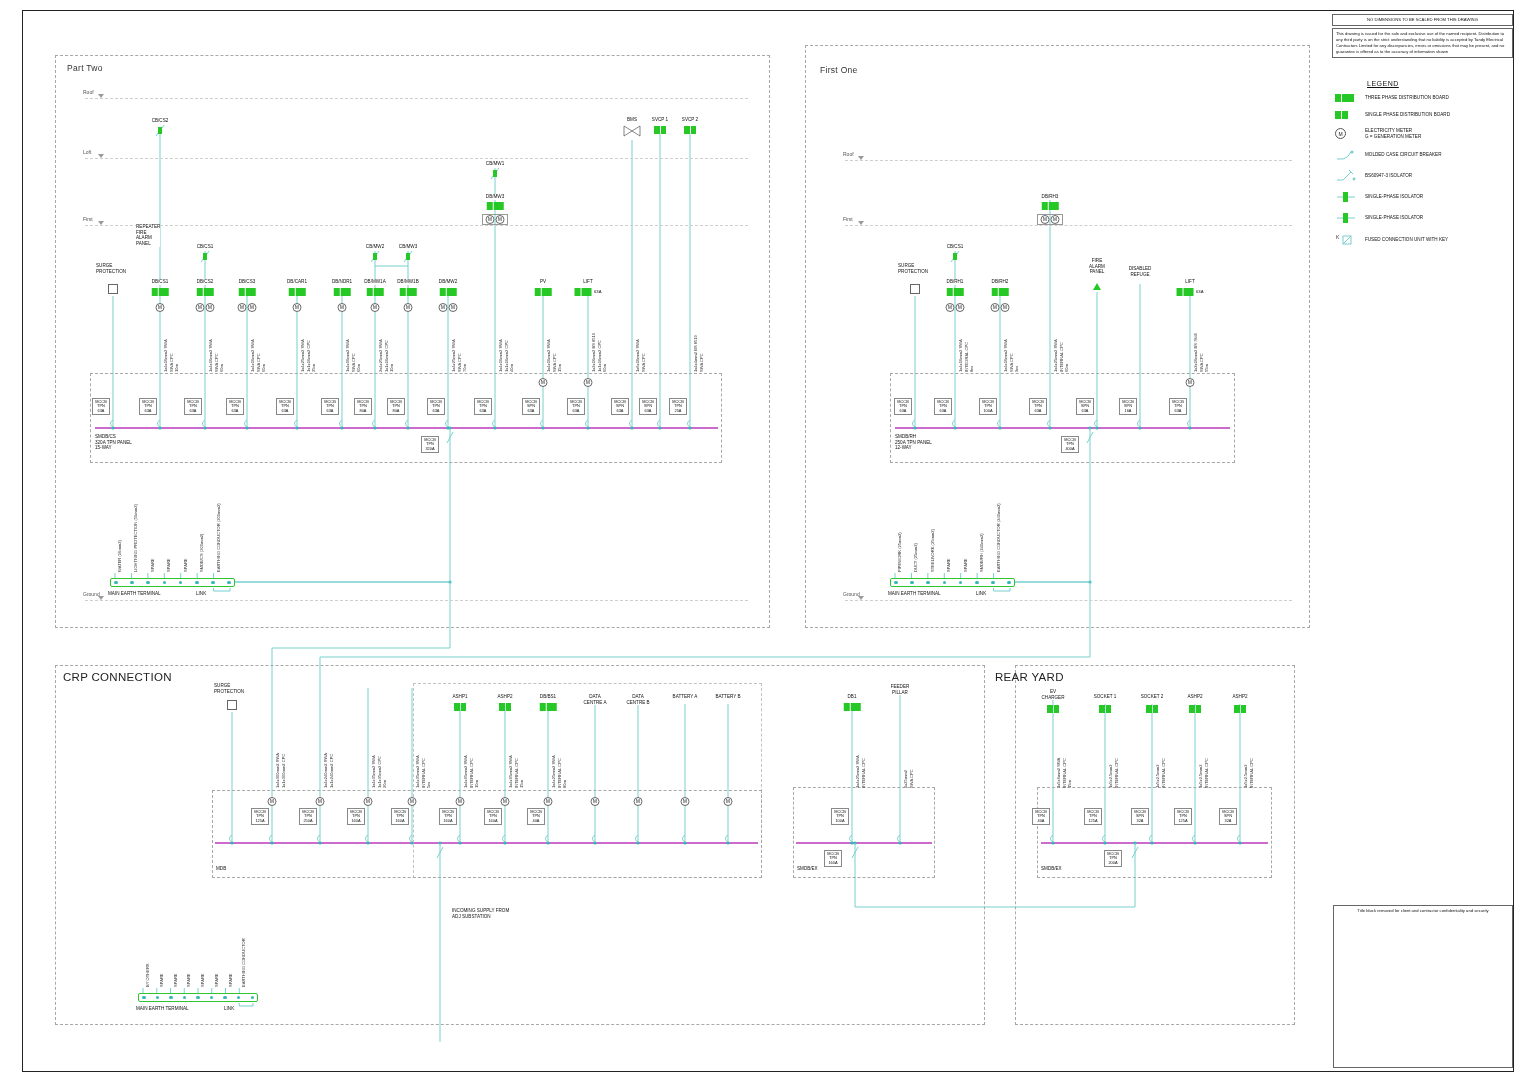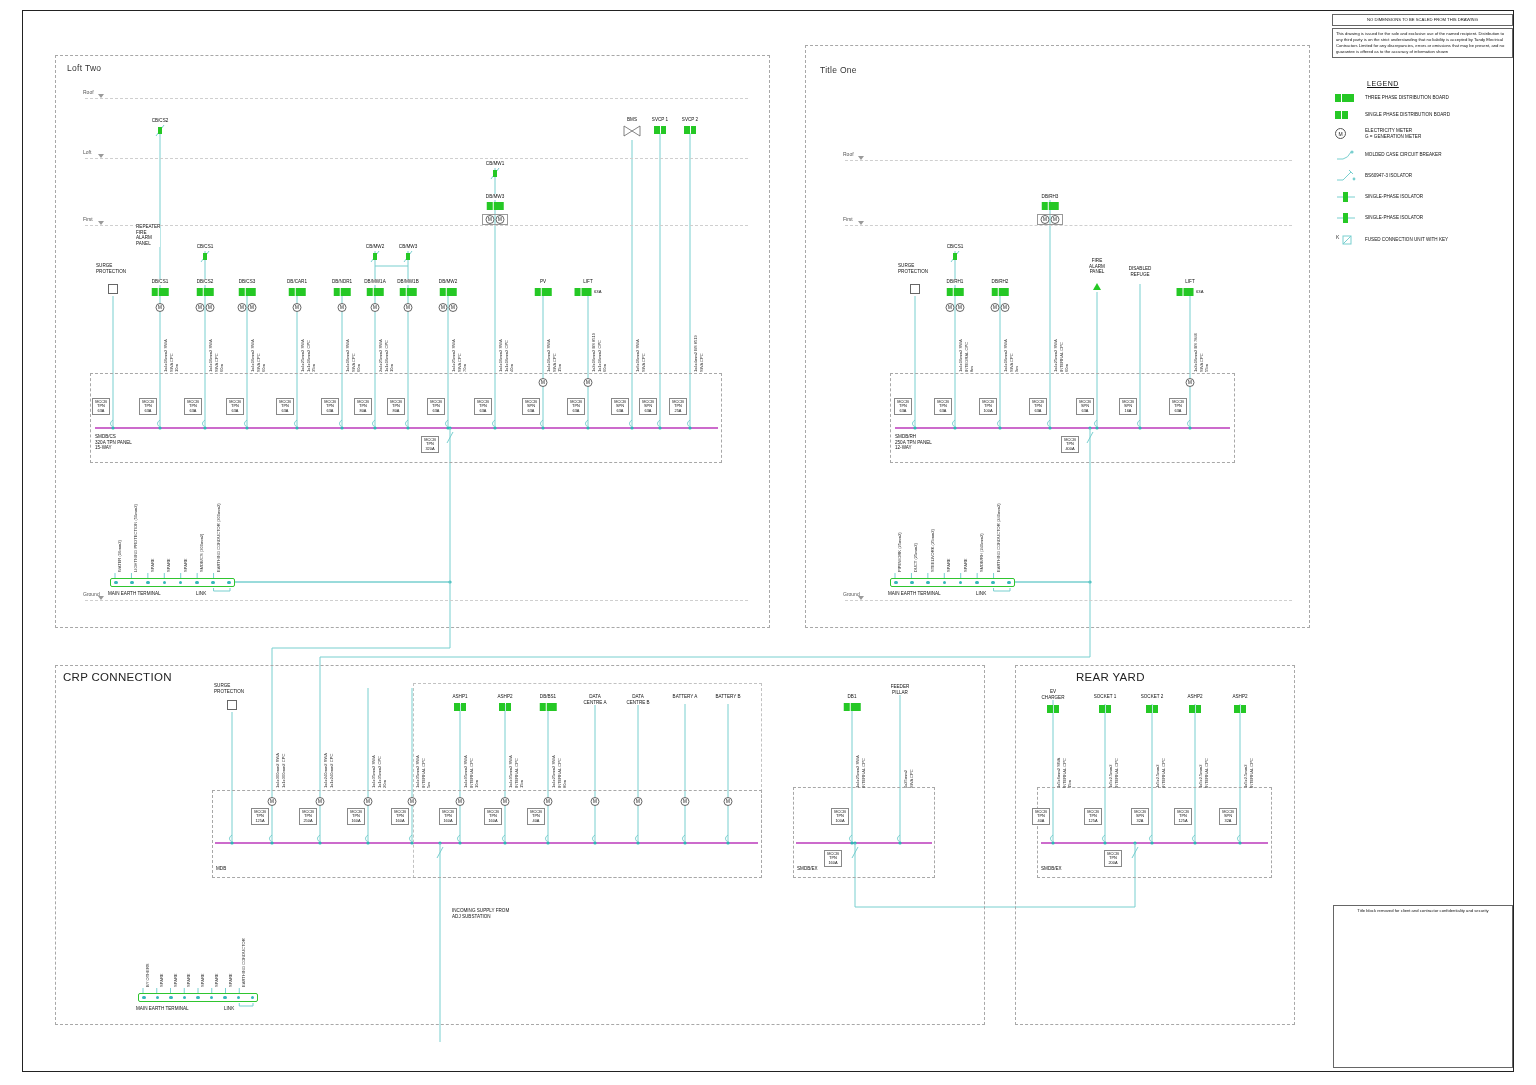--- a/index.html
+++ b/index.html
@@ -310,21 +310,21 @@
           <svg width="22" height="14">
             <text x="1" y="6" font-size="5" fill="#333">K</text>
             <rect x="8" y="3" width="8" height="8" fill="none" stroke="#79cfcf"></rect>
             <line x1="8" y1="11" x2="16" y2="3" stroke="#79cfcf"></line>
           </svg>
         </div>
         <div class="leg-lbl">FUSED CONNECTION UNIT WITH KEY</div>
       </div>
     </div>
 <div class="dashed" style="left: 55px; top: 55px; width: 715px; height: 573px;"></div>
-    <div class="sec-title" style="left: 67px; top: 63px;">Loft Two</div>
+    <div class="sec-title" style="left: 67px; top: 63px;">Part Two</div>
     <div class="level" style="left: 85px; top: 98px; width: 663px;"></div>
     <div class="level-lbl" style="left: 83px; top: 89px;">Roof</div>
     <div class="datum" style="left: 101px; top: 94px;"></div>
     <div class="level" style="left: 85px; top: 158px; width: 663px;"></div>
     <div class="level-lbl" style="left: 83px; top: 149px;">Loft</div>
     <div class="datum" style="left: 101px; top: 154px;"></div>
     <div class="level" style="left: 85px; top: 225px; width: 663px;"></div>
     <div class="level-lbl" style="left: 83px; top: 216px;">First</div>
     <div class="datum" style="left: 101px; top: 221px;"></div>
     <div class="level" style="left: 85px; top: 600px; width: 663px;"></div>
@@ -539,21 +539,21 @@
     <div class="etail" style="left: 215.571px; top: 572px;">EARTHING CONDUCTOR (300mm2)</div>
     <div class="lbl-l" style="left: 108px; top: 591px;">MAIN EARTH TERMINAL</div>
     <div class="lbl-l" style="left: 196px; top: 591px;">LINK</div>
     <div class="lbl-l" style="left: 96px; top: 263px;">SURGE
 PROTECTION</div>
     <div class="lbl-l" style="left: 136px; top: 224px;">REPEATER
 FIRE
 ALARM
 PANEL</div>
     <div class="dashed" style="left: 805px; top: 45px; width: 505px; height: 583px;"></div>
-    <div class="sec-title" style="left: 820px; top: 65px;">Title One</div>
+    <div class="sec-title" style="left: 820px; top: 65px;">First One</div>
     <div class="level" style="left: 845px; top: 160px; width: 447px;"></div>
     <div class="level-lbl" style="left: 843px; top: 151px;">Roof</div>
     <div class="datum" style="left: 861px; top: 156px;"></div>
     <div class="level" style="left: 845px; top: 225px; width: 447px;"></div>
     <div class="level-lbl" style="left: 843px; top: 216px;">First</div>
     <div class="datum" style="left: 861px; top: 221px;"></div>
     <div class="level" style="left: 845px; top: 600px; width: 447px;"></div>
     <div class="level-lbl" style="left: 843px; top: 591px;">Ground</div>
     <div class="datum" style="left: 861px; top: 596px;"></div>
     <div class="dashed" style="left: 890px; top: 373px; width: 345px; height: 90px;"></div>
@@ -773,21 +773,21 @@
     <div class="etail" style="left: 213.75px; top: 987px;">SPARE</div>
     <div class="etail" style="left: 227.5px; top: 987px;">SPARE</div>
     <div class="etail" style="left: 241.25px; top: 987px;">EARTHING CONDUCTOR</div>
     <div class="lbl-l" style="left: 136px; top: 1006px;">MAIN EARTH TERMINAL</div>
     <div class="lbl-l" style="left: 224px; top: 1006px;">LINK</div>
     <div class="lbl-l" style="left: 214px; top: 683px;">SURGE
 PROTECTION</div>
     <div class="lbl-l" style="left: 452px; top: 908px;">INCOMING SUPPLY FROM
 ADJ SUBSTATION</div>
     <div class="dashed" style="left: 1015px; top: 665px; width: 280px; height: 360px;"></div>
-    <div class="sec-title big" style="left: 1076px; top: 671px;">REAR YARD</div>
+    <div class="sec-title big" style="left: 995px; top: 671px;">REAR YARD</div>
     <div class="dashed" style="left: 1037px; top: 787px; width: 235px; height: 91px;"></div>
     <div class="lbl-l" style="left: 1041px; top: 866px;">SMDB/EX</div>
     <div class="lbl" style="left: 1053px; top: 689px;">EV
 CHARGER</div>
     <div class="gb" style="left: 1053px; top: 705px;">
       <span style="width: 5.5px; height: 7.5px;"></span>
       <span style="width: 5.5px; height: 7.5px;"></span>
     </div>
     <div class="cable" style="left: 1056px; top: 788px;">1x5x6mm2 SWA
 INTERNAL CPC

